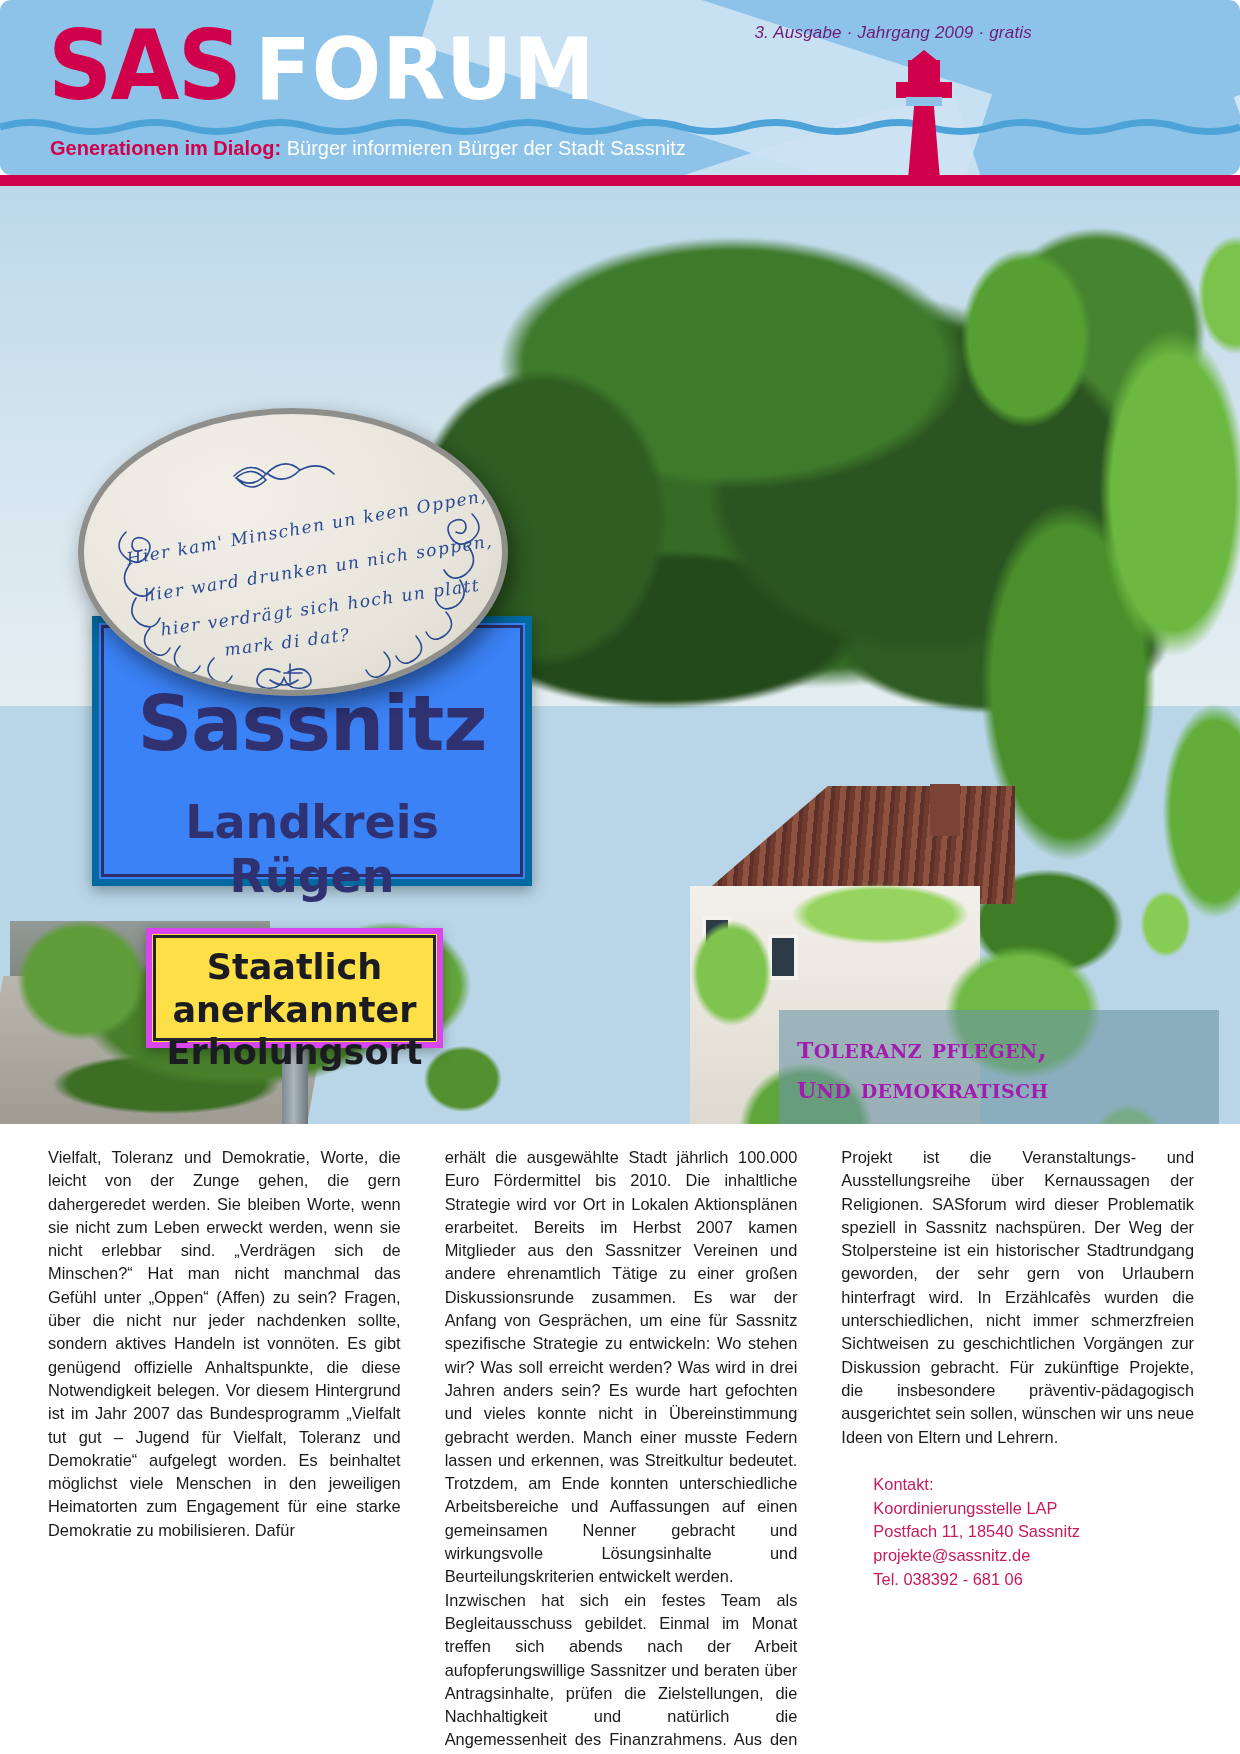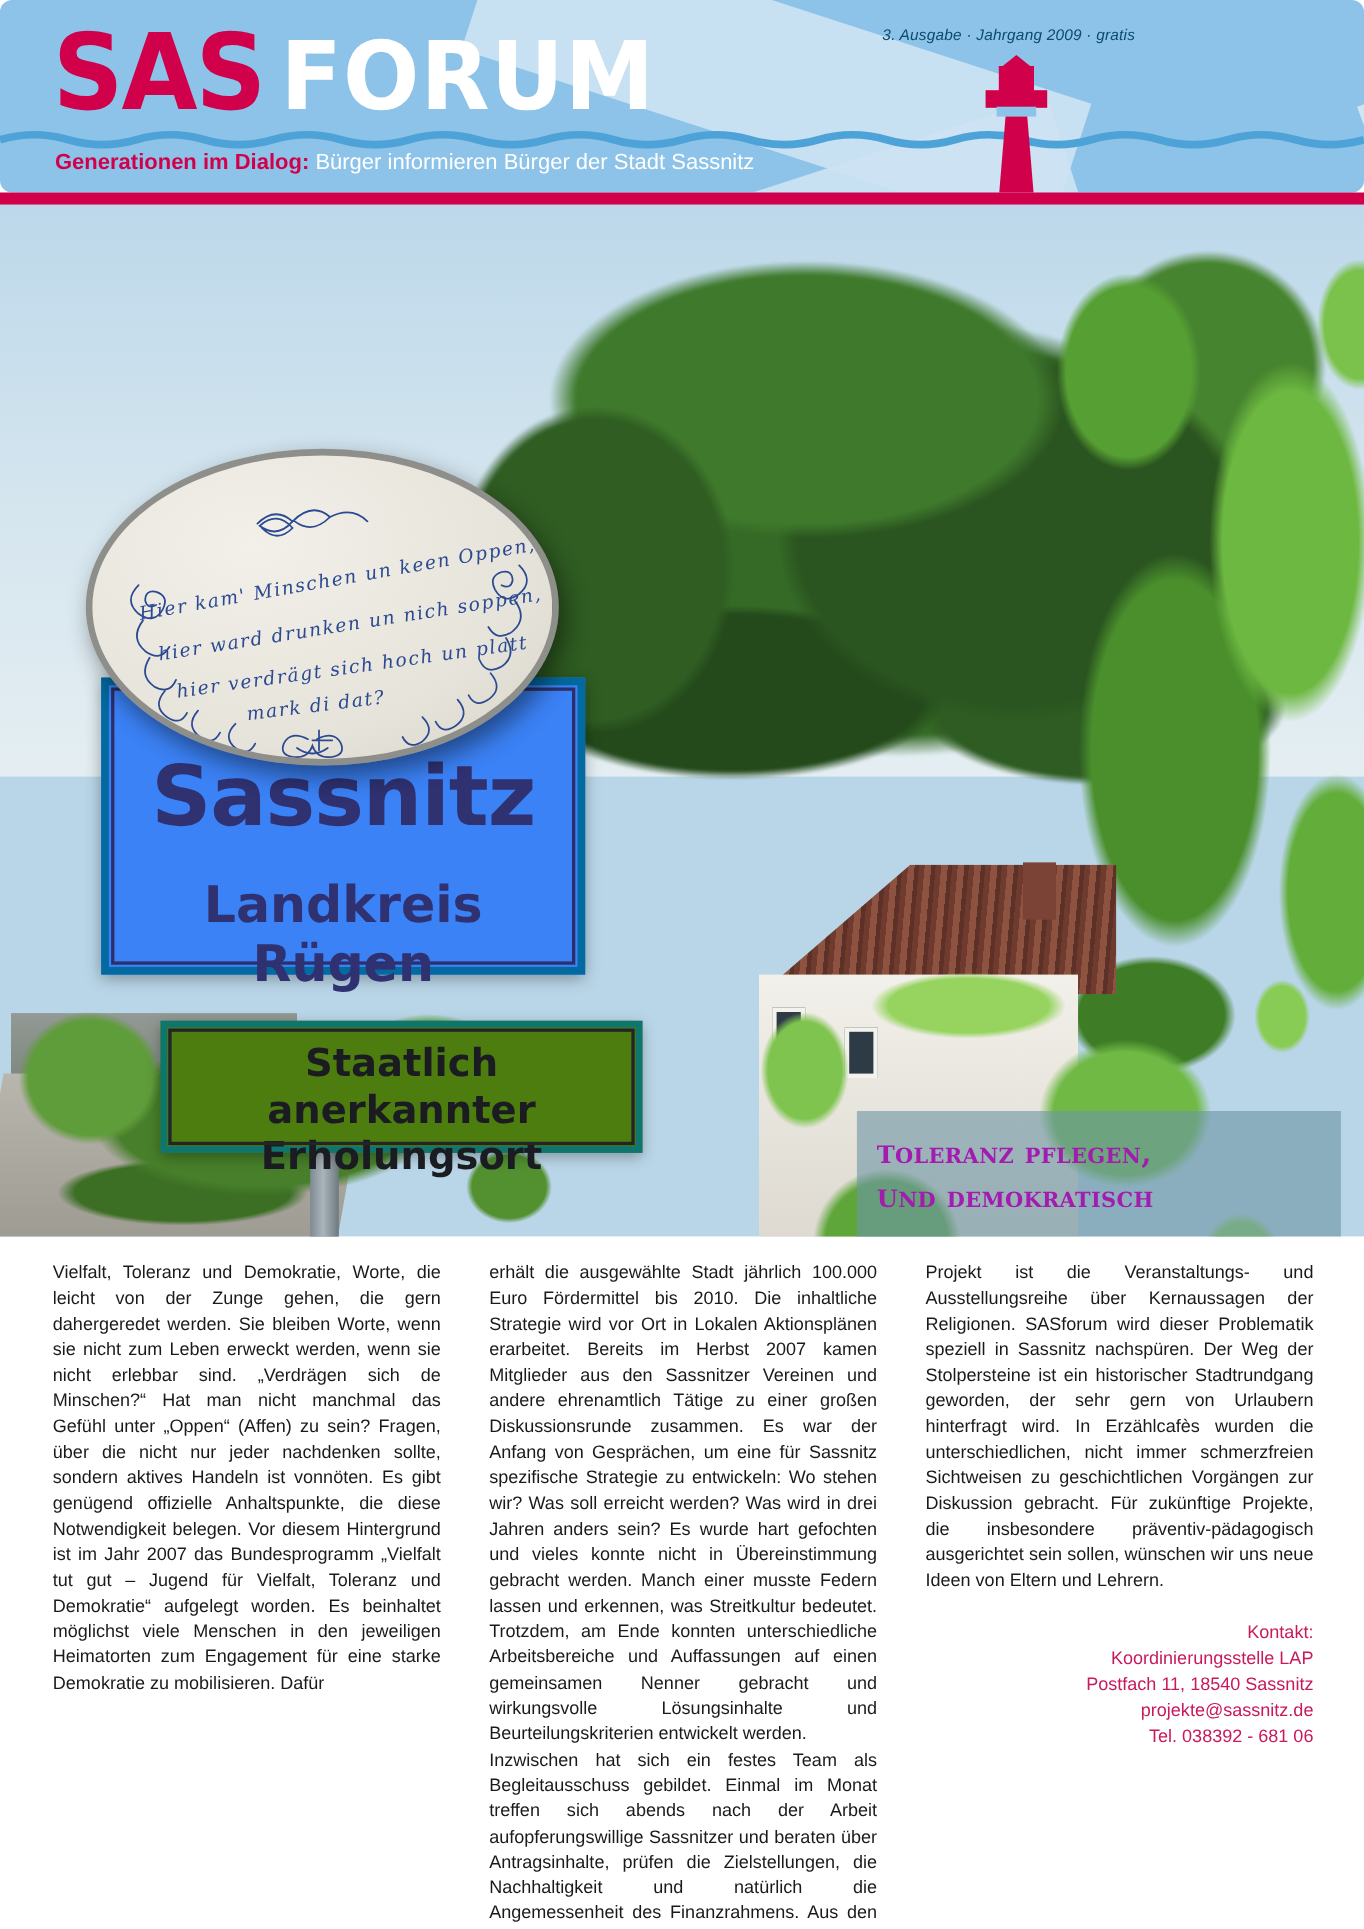--- a/index.html
+++ b/index.html
@@ -92,22 +92,22 @@
     display: inline-block;
     transform: scaleX(.95);
     transform-origin: left;
   }
   .issue-line {
     position: absolute;
     right: 208px; top: 23px;
     z-index: 7;
     font-family: "Liberation Sans", sans-serif;
     font-style: italic;
-    font-size: 14px;
-    color: #0c4a6e;
+    font-size: 17px;
+    color: #701a75;
     letter-spacing: .2px;
   }
   .waves {
     position: absolute;
     left: 0; top: 118px;
     width: 1240px; height: 18px;
     z-index: 5;
   }
   .tagline {
     position: absolute;
@@ -316,23 +316,23 @@
     left: 0; right: 0; top: 172px;
     text-align: center;
     font-family: "DejaVu Sans", sans-serif;
     font-weight: bold;
     font-size: 46px;
     color: #2f3171;
   }
   .sign-sub {
     position: absolute;
     left: 146px; top: 742px;
-    width: 438px; height: 120px;
-    background: #4d7c0f;
-    border: 6px solid #0f766e;
+    width: 297px; height: 120px;
+    background: #fde047;
+    border: 6px solid #d946ef;
     box-shadow: 0 4px 12px rgba(0,0,0,.3);
     outline: 3px solid #23242a;
     outline-offset: -10px;
     text-align: center;
     padding-top: 12px;
   }
   .sign-sub-line {
     font-family: "DejaVu Sans", sans-serif;
     font-weight: bold;
     font-size: 35px;
@@ -408,21 +408,21 @@
     line-height: 1.42;
     color: #1a1a1a;
     text-align: justify;
     hyphens: manual;
   }
   .col p { margin: 0; }
 
   .contact {
     margin-top: 24px;
     color: #c8195c;
-    text-align: right;
+    text-align: left;
     line-height: 1.45;
     margin-left: 32px;
   }
   .contact div { white-space: nowrap; }
 </style>
 </head>
 <body>
 
 <div class="page">
 

